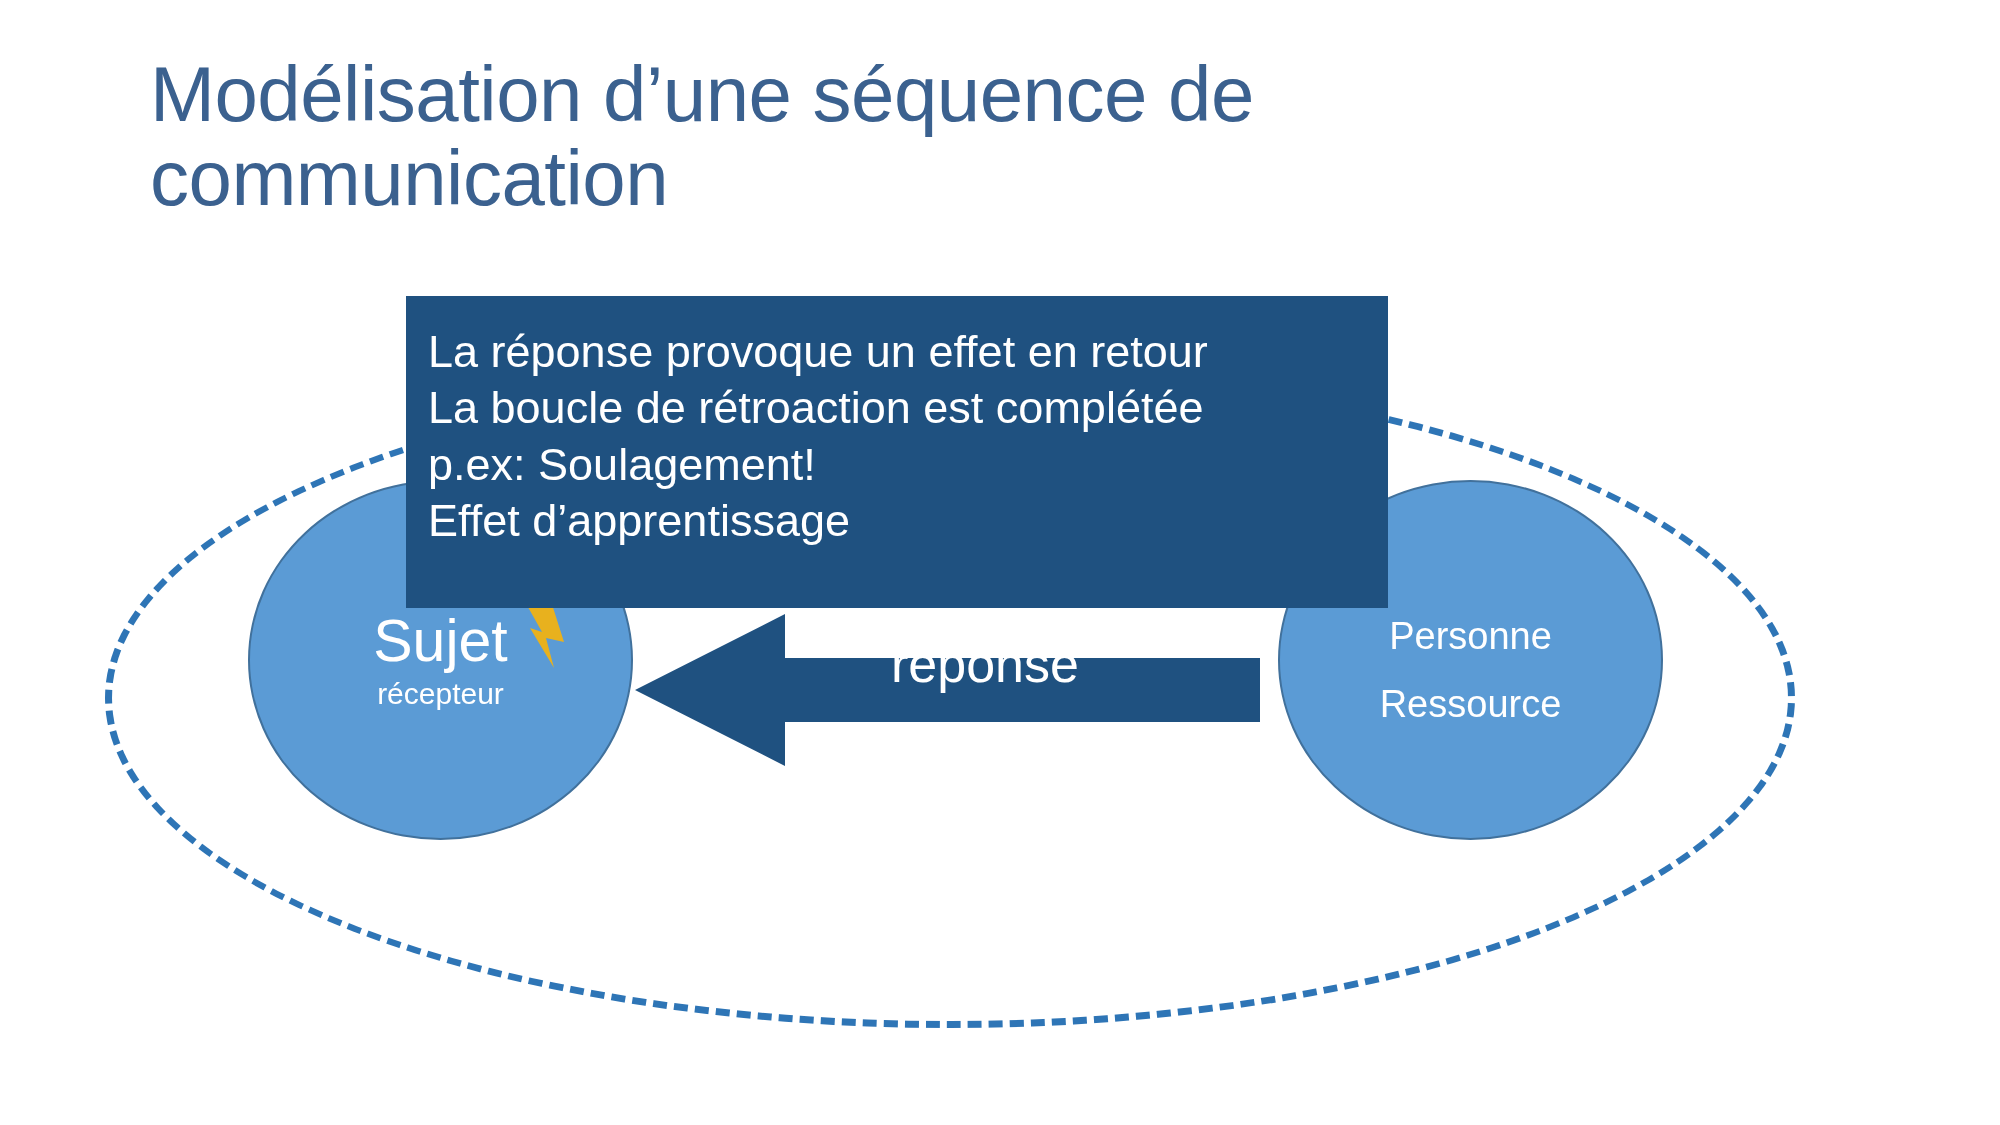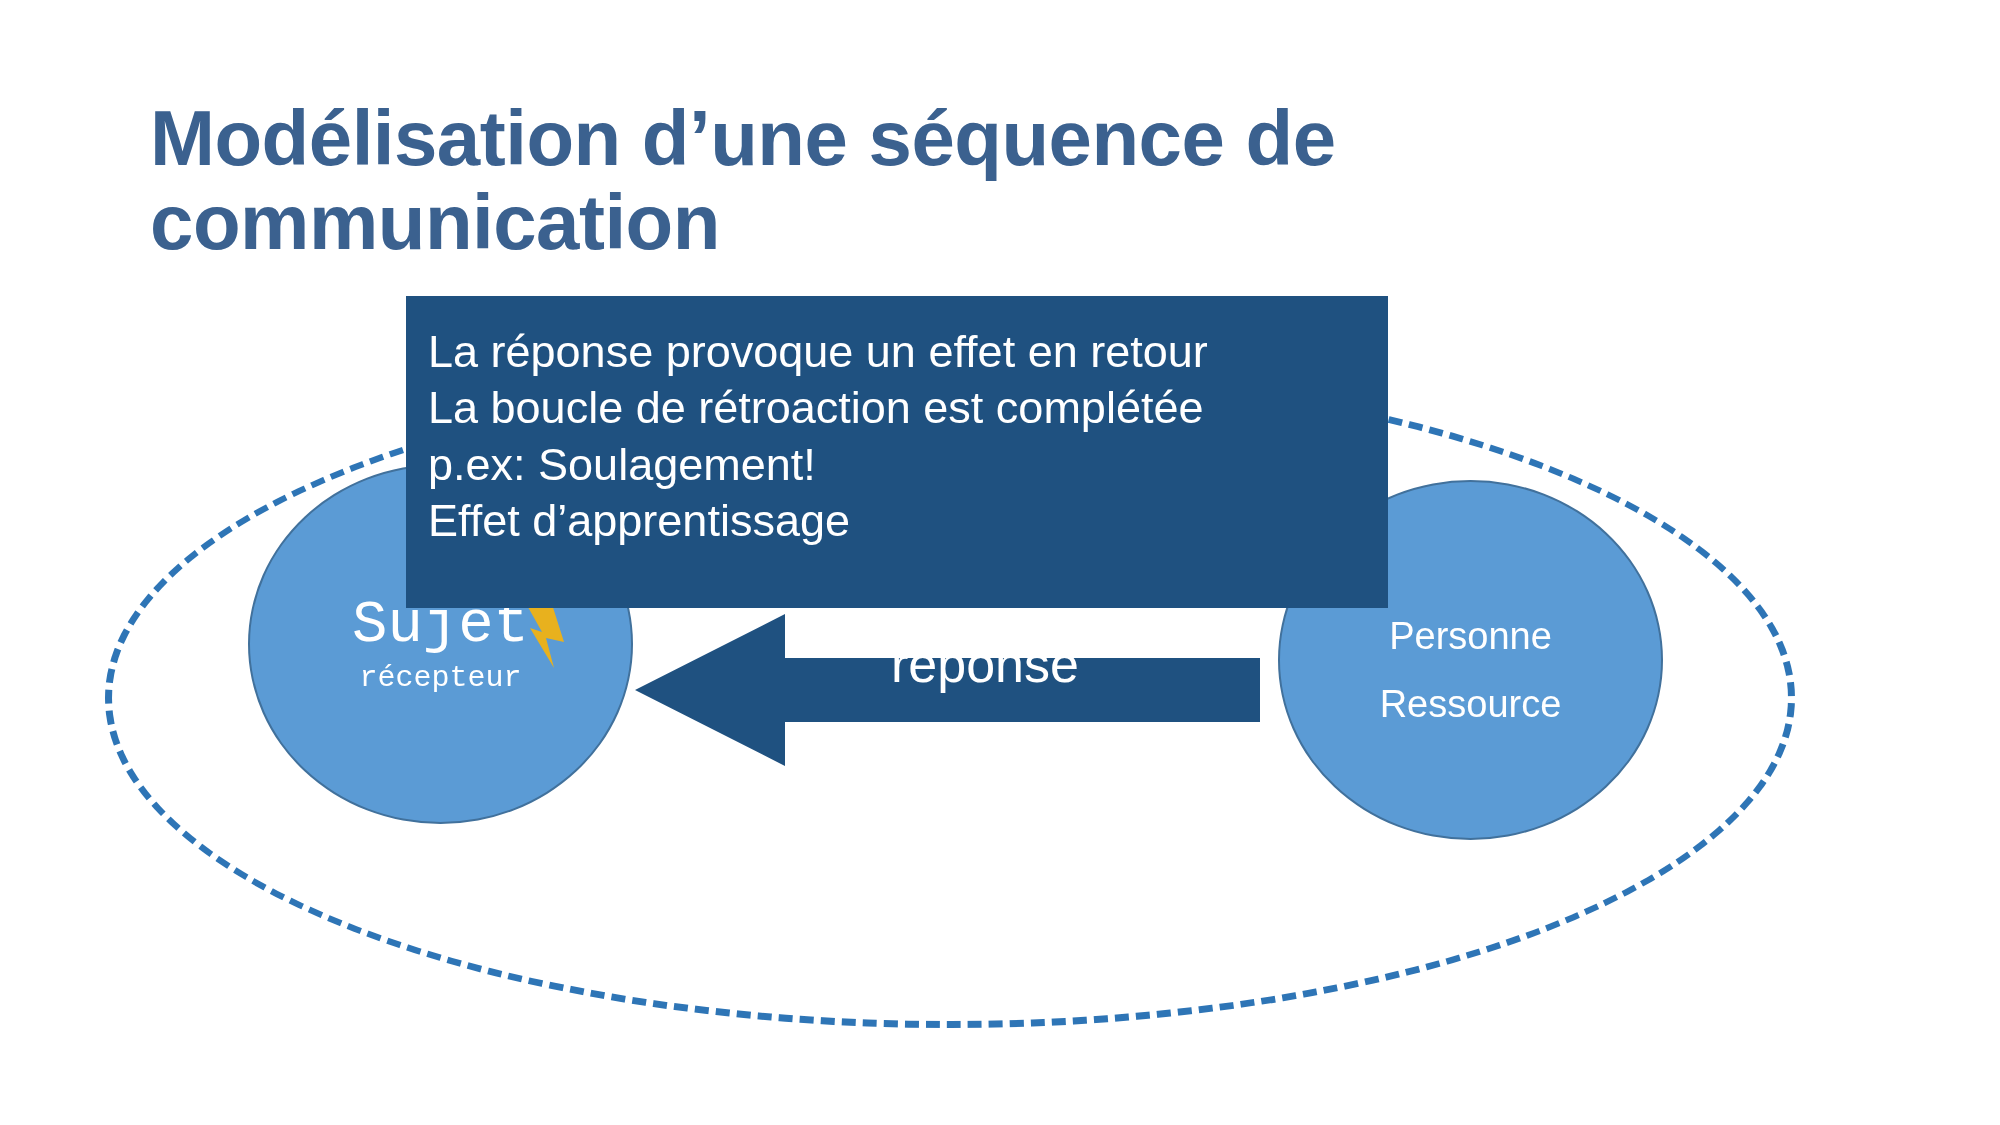--- a/index.html
+++ b/index.html
@@ -20,24 +20,23 @@
 
   
   #title {
     position: absolute;
     left: 150px;
     top: 52px;
     width: 1300px;
     color: #3B618F;
     font-size: 78px;
     line-height: 1.08;
-    font-weight: 700;
+    font-weight: 400;
     letter-spacing: -0.5px;
     white-space: pre-line;
-    margin-top: 44px;
   }
 
   
   #boundary {
     position: absolute;
     left: 105px;
     top: 368px;
     width: 1690px;
     height: 660px;
     border: 7px dashed #2E75B6;
@@ -54,24 +53,23 @@
     box-sizing: border-box;
     display: flex;
     flex-direction: column;
     align-items: center;
     justify-content: center;
     color: #ffffff;
     text-align: center;
   }
   #actor-sujet {
     left: 248px;
-    top: 464px;
+    top: 480px;
     width: 385px;
     height: 360px;
-    font-family: Liberation Mono, monospace;
   }
   #sujet-title {
     font-size: 59px;
     line-height: 1;
     margin-bottom: 8px;
     font-weight: 400;
   }
   #sujet-sub {
     font-size: 30px;
     line-height: 1;

